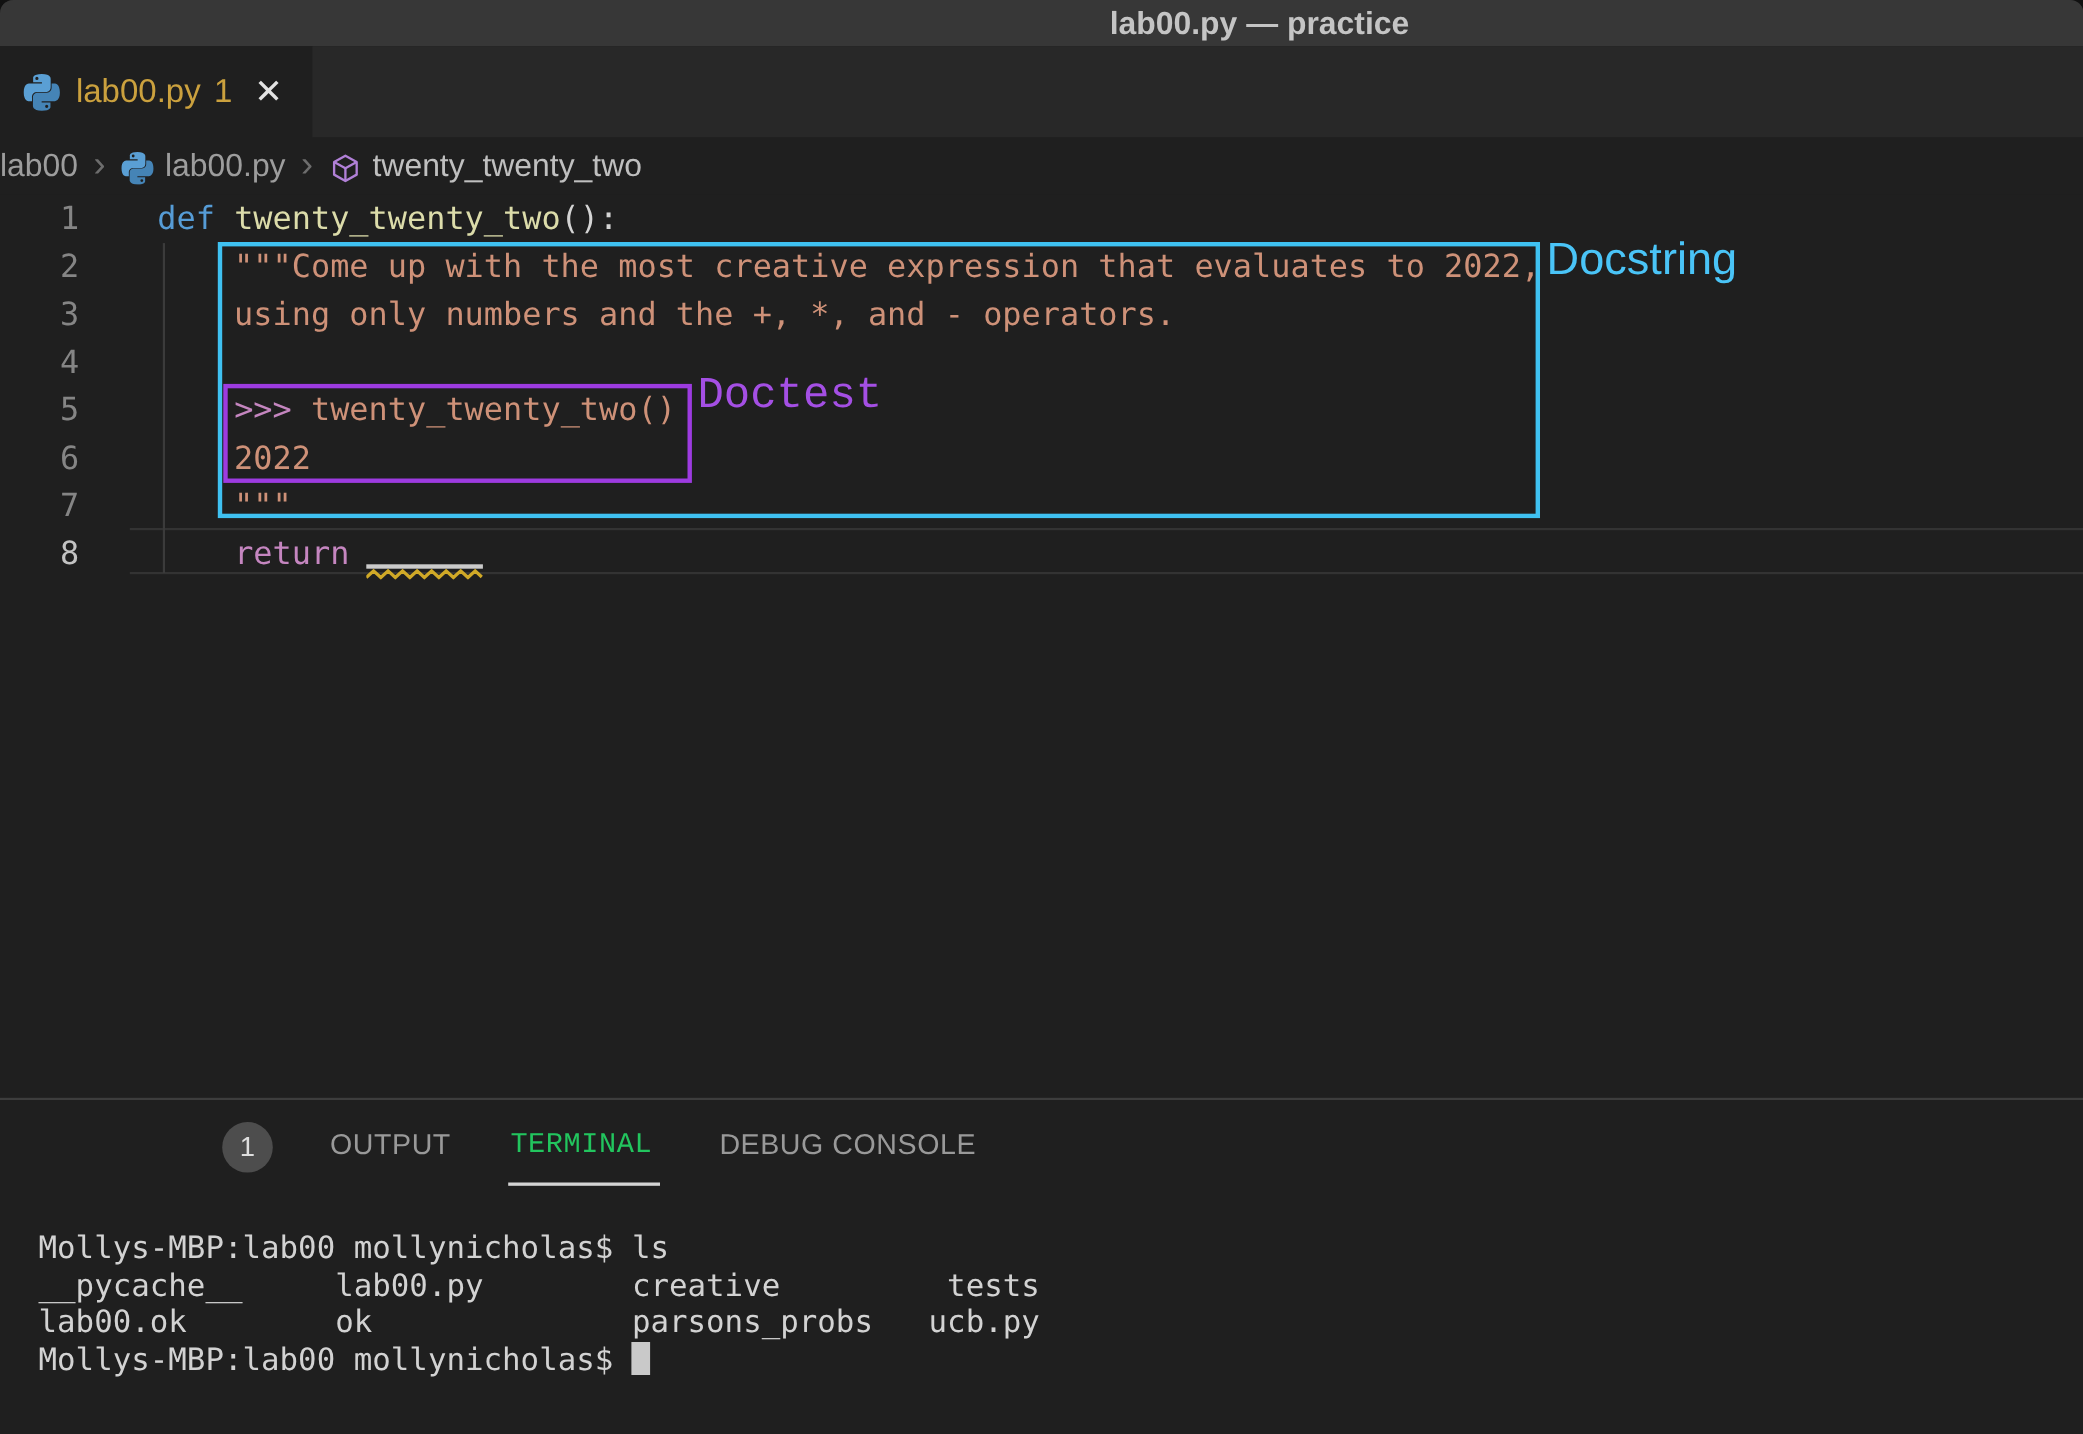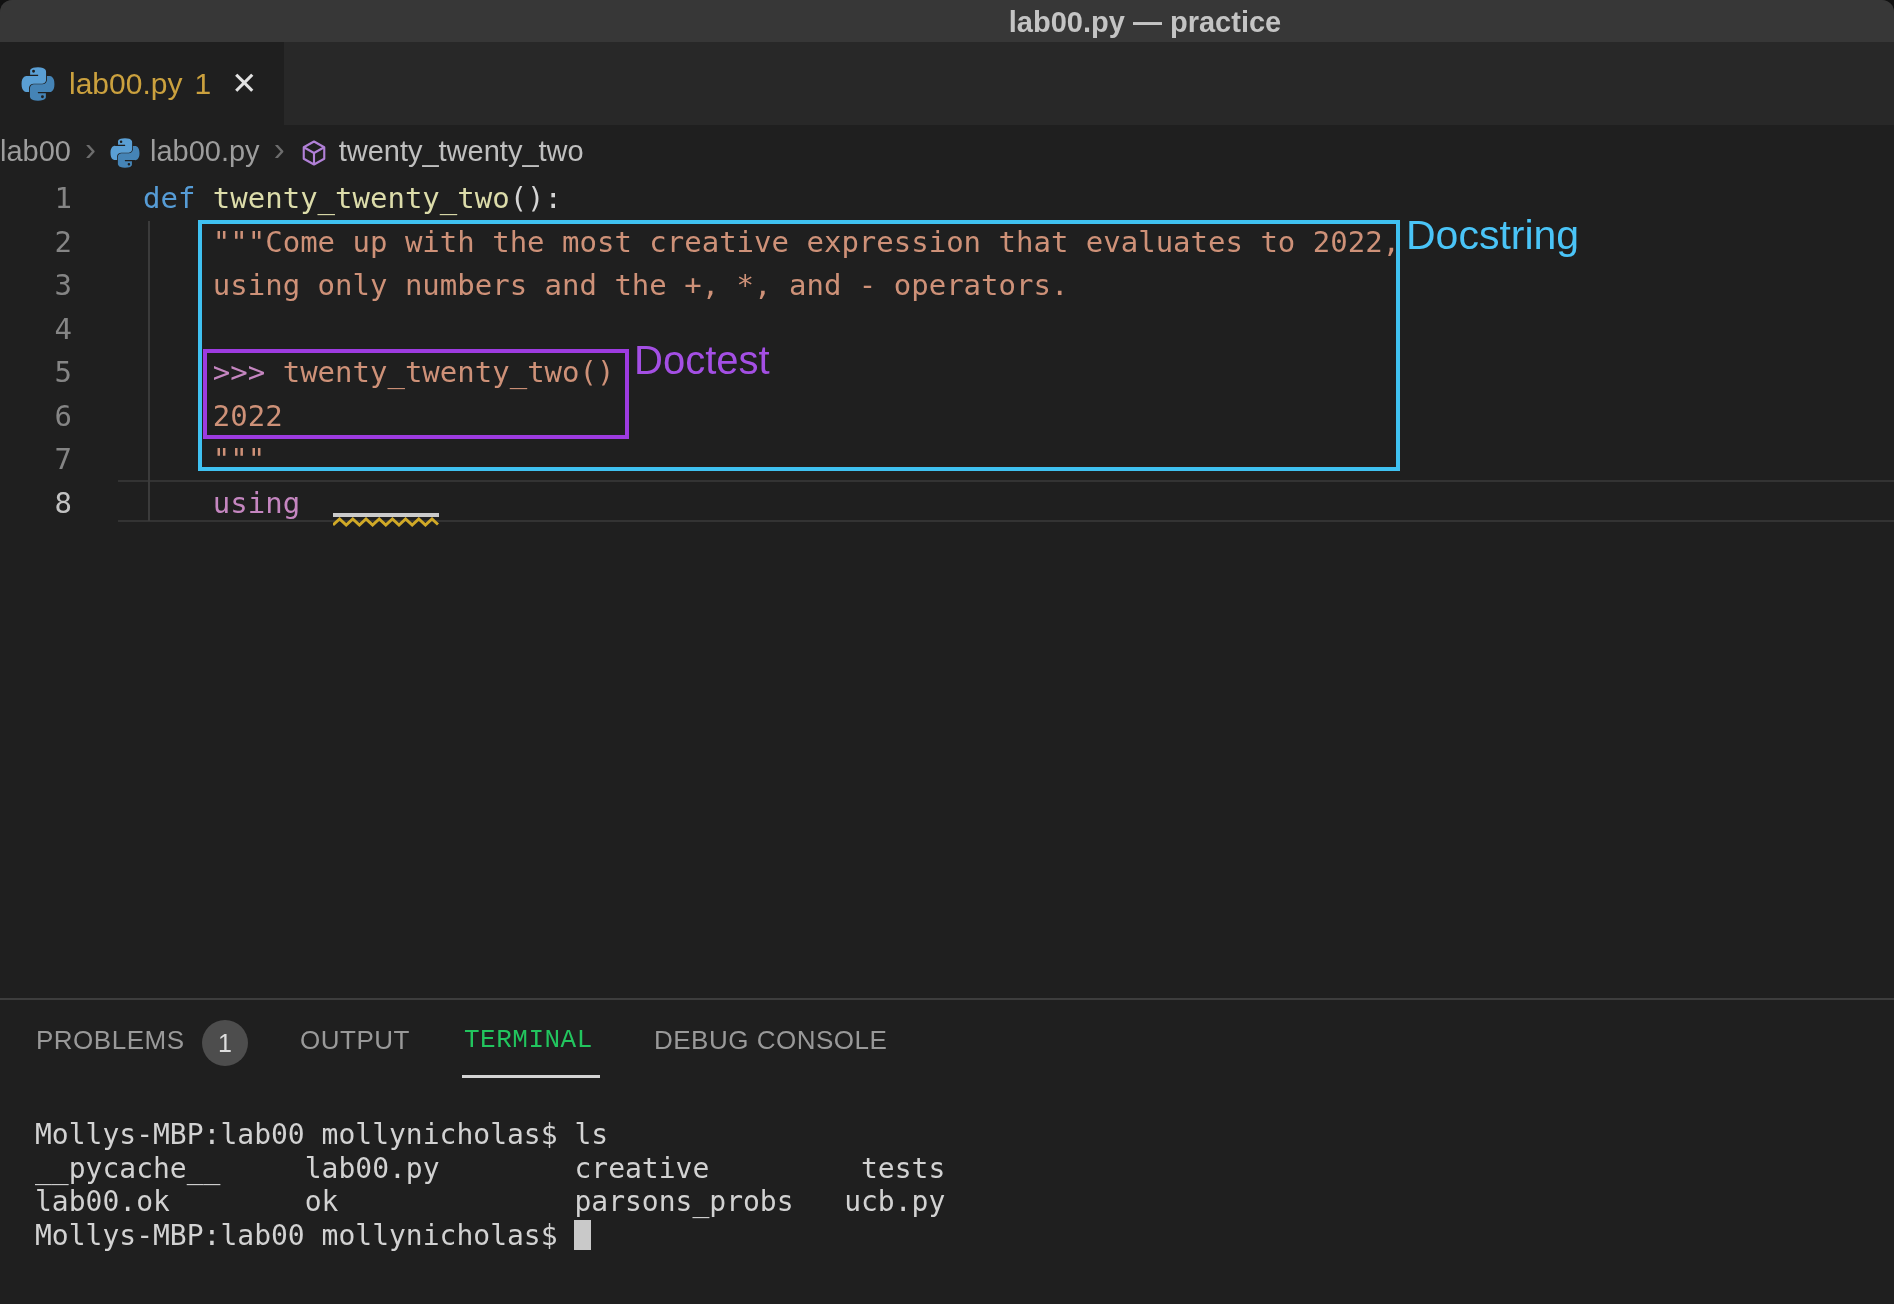--- a/index.html
+++ b/index.html
@@ -69,21 +69,21 @@
     border:4px solid #3fc1f1;
   }
   .box-doctest {
     position:absolute; left:203px; top:172px; width:426px; height:90px;
     border:4px solid #9d3be0;
   }
   .lbl-docstring {
     position:absolute; left:1406px; top:35px; font-size:41px; color:#4ac4f7; white-space:nowrap;
   }
   .lbl-doctest {
-    position:absolute; left:634px; top:161px; font-size:40px; color:#a44fe4; white-space:nowrap;
+    position:absolute; left:634px; top:161px; font-size:40px; color:#a44fe4; white-space:nowrap;font-family:Liberation Mono, monospace;
   }
   
   .panel-divider { position:absolute; left:0; top:998px; width:100%; height:2px; background:#3d3d3d; }
   .panel { position:absolute; left:0; top:1000px; width:100%; height:304px; background:#1f1f1f; }
   .panel-tabs { position:absolute; left:0; top:0; width:100%; height:80px; }
   .ptab {
     position:absolute; top:0; height:80px; display:flex; align-items:center;
     font-size:26px; letter-spacing:0.5px; color:#999999; white-space:nowrap; cursor:default;
   }
   .ptab.active { color:#22c55e;font-family:Liberation Mono, monospace; }
@@ -158,38 +158,37 @@
     <div class="indent-guide"></div>
 
     <div class="code">
       <div class="cl"><span class="kw">def </span><span class="fn">twenty_twenty_two</span><span class="pl">():</span></div>
       <div class="cl"><span class="st">    """Come up with the most creative expression that evaluates to 2022,</span></div>
       <div class="cl"><span class="st">    using only numbers and the +, *, and - operators.</span></div>
       <div class="cl"><span class="pl"></span></div>
       <div class="cl"><span class="pl">    </span><span class="pr">&gt;&gt;&gt;</span><span class="st"> twenty_twenty_two()</span></div>
       <div class="cl"><span class="st">    2022</span></div>
       <div class="cl"><span class="st">    """</span></div>
-      <div class="cl"><span class="pl">    </span><span class="ret">using</span><span class="pl"> </span></div>
+      <div class="cl"><span class="pl">    </span><span class="ret">return</span><span class="pl"> </span></div>
     </div>
 
     <div class="ws-bar"></div>
     <svg class="ws-squiggle" width="106" height="10">
       <path d="M0 8 L6.6 2 L13.2 8 L19.8 2 L26.4 8 L33 2 L39.6 8 L46.2 2 L52.8 8 L59.4 2 L66 8 L72.6 2 L79.2 8 L85.8 2 L92.4 8 L99 2 L105 7.5" stroke="#d0a927" stroke-width="3" fill="none"></path>
     </svg>
 
     <div class="box-docstring"></div>
     <div class="box-doctest"></div>
     <div class="lbl-docstring">Docstring</div>
     <div class="lbl-doctest">Doctest</div>
   </div>
 
   <div class="panel-divider"></div>
   <div class="panel">
     <div class="panel-tabs">
-      <div class="ptab" style="left:36px">PROBLEMS</div>
       <div class="pbadge">1</div>
       <div class="ptab" style="left:300px">OUTPUT</div>
       <div class="ptab active" style="left:464px">TERMINAL</div>
       <div class="ptab-underline"></div>
       <div class="ptab" style="left:654px">DEBUG CONSOLE</div>
     </div>
 
     <div class="terminal">
       <div class="tl">Mollys-MBP:lab00 mollynicholas$ ls</div>
       <div class="tl">__pycache__     lab00.py        creative         tests</div>

